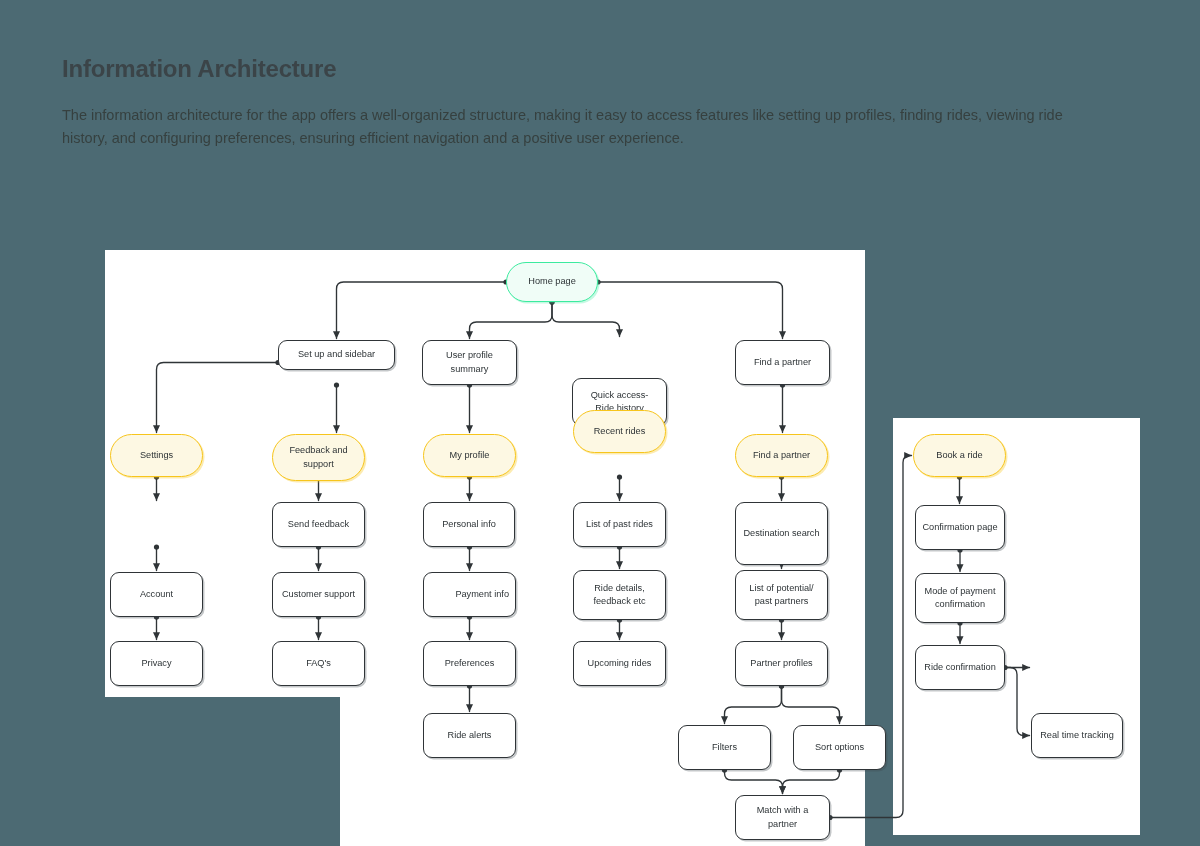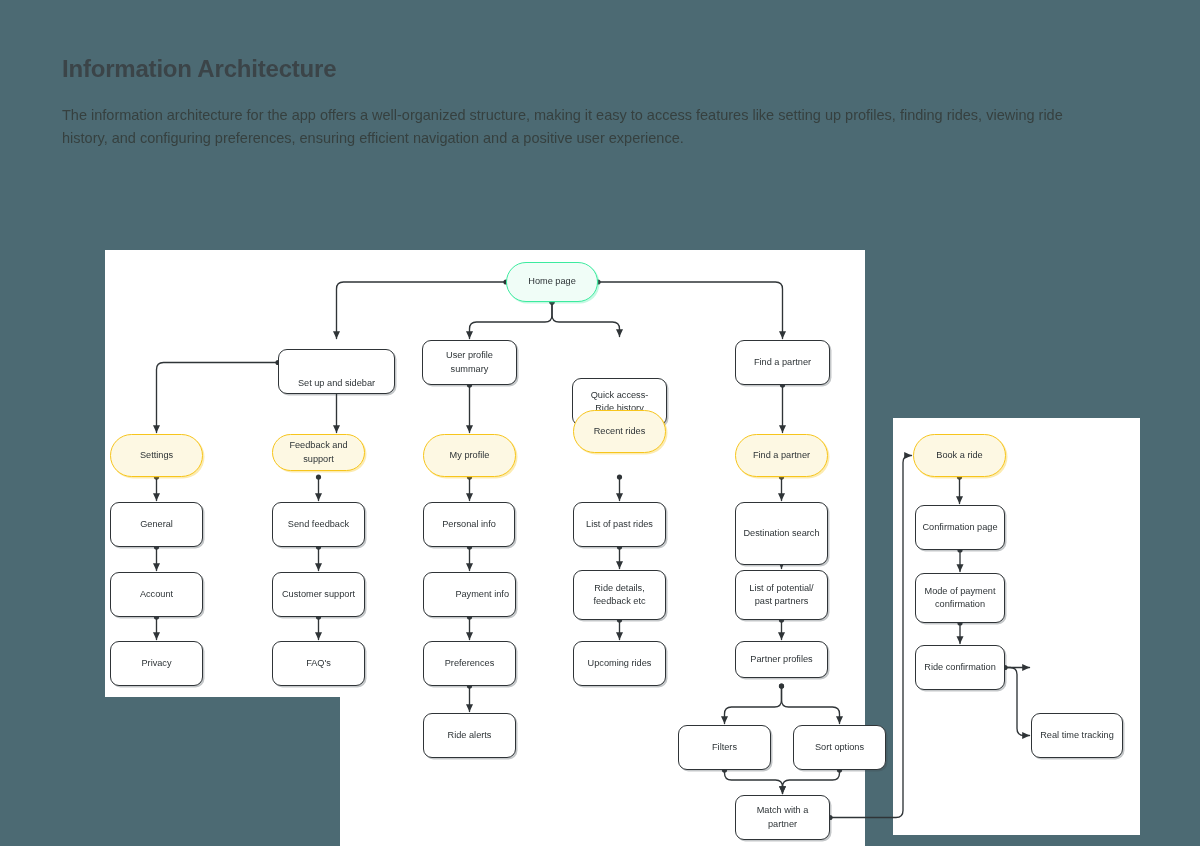--- a/index.html
+++ b/index.html
@@ -37,21 +37,21 @@
   .node {
     position: absolute;
     display: flex; align-items: center; justify-content: center;
     text-align: center;
     background: #ffffff;
     border: 1.3px solid #2f3437;
     border-radius: 9px;
     font-size: 9.2px;
     color: #2d3336;
     line-height: 1.45;
-    padding: 3px 6px;
+    padding: 9px 6px;
     box-shadow: 1.5px 1.5px 0 rgba(60,70,75,0.30);
   }
   .node.start {
     border-color: #3ceb9f;
     background: #f0fdf7;
     border-radius: 26px;
     border-width: 1.6px;
     box-shadow: 1.5px 1.5px 0 rgba(60,235,159,0.30);
   }
   .node.section {
@@ -154,53 +154,50 @@
           <circle cx="724.5" cy="770" r="2.6"></circle>
           <circle cx="839.5" cy="770" r="2.6"></circle>
           <circle cx="830" cy="817.5" r="2.6"></circle>
           <circle cx="1005" cy="667.5" r="2.6"></circle>
         </g>
     </svg>
 
   <div class="node start" style="left: 506px; top: 262px; width: 92px; height: 40px;">
         <span>Home page</span>
       </div>
-      <div class="node" style="left: 278px; top: 349px; width: 117px; height: 45px; align-items: flex-end;">
+      <div class="node" style="left: 278px; top: 340px; width: 117px; height: 30px;">
         <span>Set up and sidebar</span>
       </div>
       <div class="node" style="left: 422px; top: 340px; width: 95px; height: 45px;">
         <span>User profile summary</span>
       </div>
       <div class="node" style="left: 572px; top: 338px; width: 95px; height: 48px; margin-top: 40px;">
         <span>Quick access-<br>Ride history</span>
       </div>
       <div class="node" style="left: 735px; top: 340px; width: 95px; height: 45px;">
         <span>Find a partner</span>
       </div>
       <div class="node section" style="left: 110px; top: 434px; width: 93px; height: 43px;">
         <span>Settings</span>
       </div>
-      <div class="node section" style="left: 272px; top: 434px; width: 93px; height: 37px;">
+      <div class="node section" style="left: 272px; top: 434px; width: 93px; height: 47px; align-items: flex-end;">
         <span>Feedback and support</span>
       </div>
       <div class="node section" style="left: 423px; top: 434px; width: 93px; height: 43px;">
         <span>My profile</span>
       </div>
       <div class="node section" style="left: 573px; top: 410px; width: 93px; height: 43px;">
         <span>Recent rides</span>
       </div>
       <div class="node section" style="left: 735px; top: 434px; width: 93px; height: 43px;">
         <span>Find a partner</span>
       </div>
       <div class="node section" style="left: 913px; top: 434px; width: 93px; height: 43px;">
         <span>Book a ride</span>
       </div>
-      <div class="node" style="left: 110px; top: 502px; width: 93px; height: 45px;">
-        <span>General</span>
-      </div>
       <div class="node" style="left: 110px; top: 572px; width: 93px; height: 45px;">
         <span>Account</span>
       </div>
       <div class="node" style="left: 110px; top: 641px; width: 93px; height: 45px;">
         <span>Privacy</span>
       </div>
       <div class="node" style="left: 272px; top: 502px; width: 93px; height: 45px;">
         <span>Send feedback</span>
       </div>
       <div class="node" style="left: 272px; top: 572px; width: 93px; height: 45px;">
@@ -220,30 +217,30 @@
       </div>
       <div class="node" style="left: 423px; top: 713px; width: 93px; height: 45px;">
         <span>Ride alerts</span>
       </div>
       <div class="node" style="left: 573px; top: 502px; width: 93px; height: 45px;">
         <span>List of past rides</span>
       </div>
       <div class="node" style="left: 573px; top: 570px; width: 93px; height: 50px;">
         <span>Ride details,<br>feedback etc</span>
       </div>
-      <div class="node" style="left: 573px; top: 641px; width: 93px; height: 45px;">
+      <div class="node" style="left: 573px; top: 641px; width: 93px; height: 45px; border-radius: 8px;">
         <span>Upcoming rides</span>
       </div>
       <div class="node" style="left: 735px; top: 502px; width: 93px; height: 63px;">
         <span>Destination search</span>
       </div>
       <div class="node" style="left: 735px; top: 570px; width: 93px; height: 50px;">
         <span>List of potential/<br>past partners</span>
       </div>
-      <div class="node" style="left: 735px; top: 641px; width: 93px; height: 37px;">
+      <div class="node" style="left: 735px; top: 641px; width: 93px; height: 45px;">
         <span>Partner profiles</span>
       </div>
       <div class="node" style="left: 678px; top: 725px; width: 93px; height: 45px;">
         <span>Filters</span>
       </div>
       <div class="node" style="left: 793px; top: 725px; width: 93px; height: 45px;">
         <span>Sort options</span>
       </div>
       <div class="node" style="left: 735px; top: 795px; width: 95px; height: 45px;">
         <span>Match with a partner</span>

